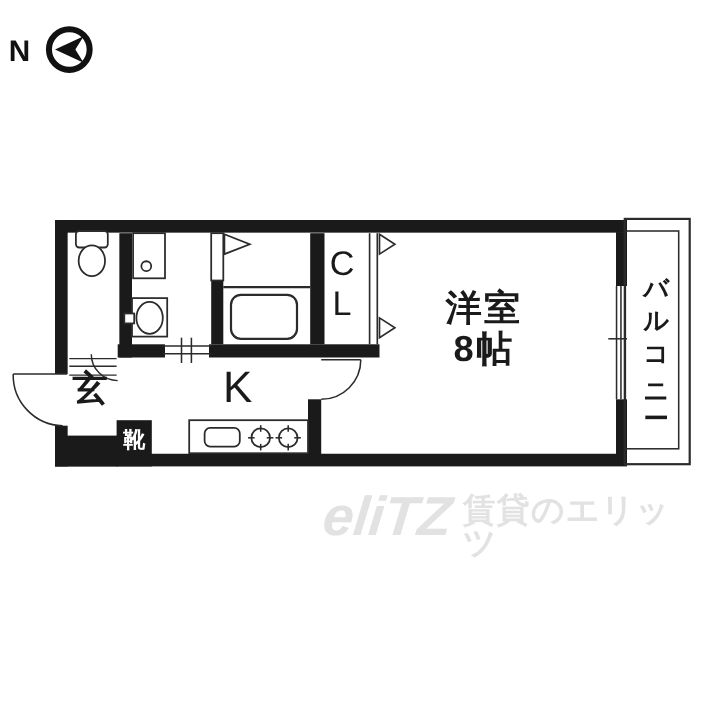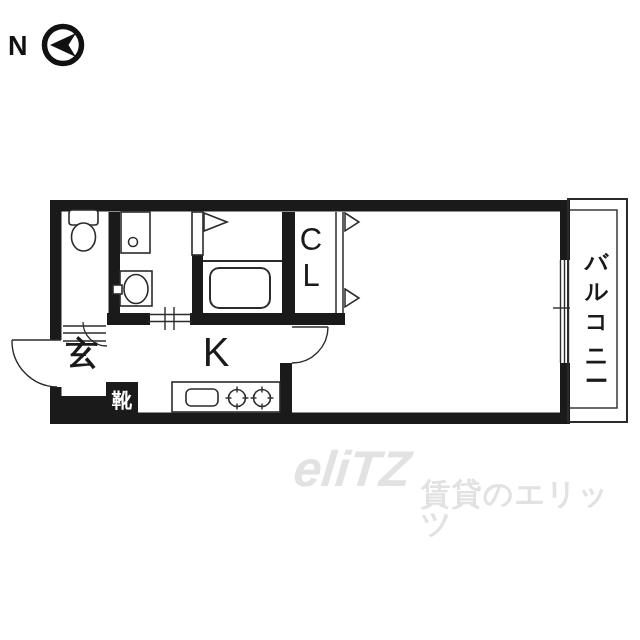--- a/index.html
+++ b/index.html
@@ -10,21 +10,21 @@
   #north-n{left:8px;top:31px;font-size:27px;font-weight:bold;color:#111;}
   #label-genkan{left:62px;top:336px;width:40px;font-size:32px;font-weight:600;}
   #label-shoes{left:106px;top:389px;width:32px;font-size:20px;font-weight:600;color:#fff;}
   #label-k{left:194px;top:330px;width:44px;font-size:40px;font-weight:500;}
   #label-cl{left:292px;top:222px;width:38px;font-size:31px;font-weight:500;line-height:1.16;}
   #label-room{left:370px;top:262px;width:140px;font-size:33px;font-weight:600;letter-spacing:2px;line-height:1.12;}
   #label-balcony{left:582px;top:235px;height:170px;font-size:23px;font-weight:600;
                  writing-mode:vertical-rl;text-orientation:mixed;letter-spacing:7px;color:#1a1a1a;}
   #watermark{left:294px;top:444px;display:flex;align-items:flex-start;gap:10px;color:#e2e2e2;}
   #wm-logo{font-size:50px;font-weight:bold;font-style:italic;transform:skewX(-6deg);line-height:1;}
-  #wm-text{font-size:30px;font-weight:bold;margin-top:35px;letter-spacing:1px;line-height:1;}
+  #wm-text{font-size:30px;font-weight:bold;margin-top:6px;letter-spacing:1px;line-height:1;}
   svg{display:block;}
 </style>
 </head>
 <body>
 
 <div id="stage">
 
   <div class="abs" id="north-n">N</div>
 
   <svg class="abs" style="left:0;top:0;" width="640" height="640" viewBox="0 0 640 640">
@@ -134,20 +134,22 @@
       <rect x="568" y="199" width="59" height="223" stroke-width="2"></rect>
       <rect x="568" y="210" width="49" height="198" stroke-width="1.4"></rect>
     </g>
   </svg>
 
   <div class="abs label" id="label-genkan">玄</div>
   <div class="abs label" id="label-shoes">靴</div>
   <div class="abs label" id="label-k">K</div>
   <div class="abs label" id="label-cl">C
 L</div>
+  <div class="abs label" id="label-room">洋室
+8帖</div>
   <div class="abs" id="label-balcony">バルコニー</div>
 
   <div class="abs" id="watermark">
     <span id="wm-logo">eliTZ</span>
     <span id="wm-text">賃貸のエリッツ</span>
   </div>
 
 </div>
 
 </body></html>

